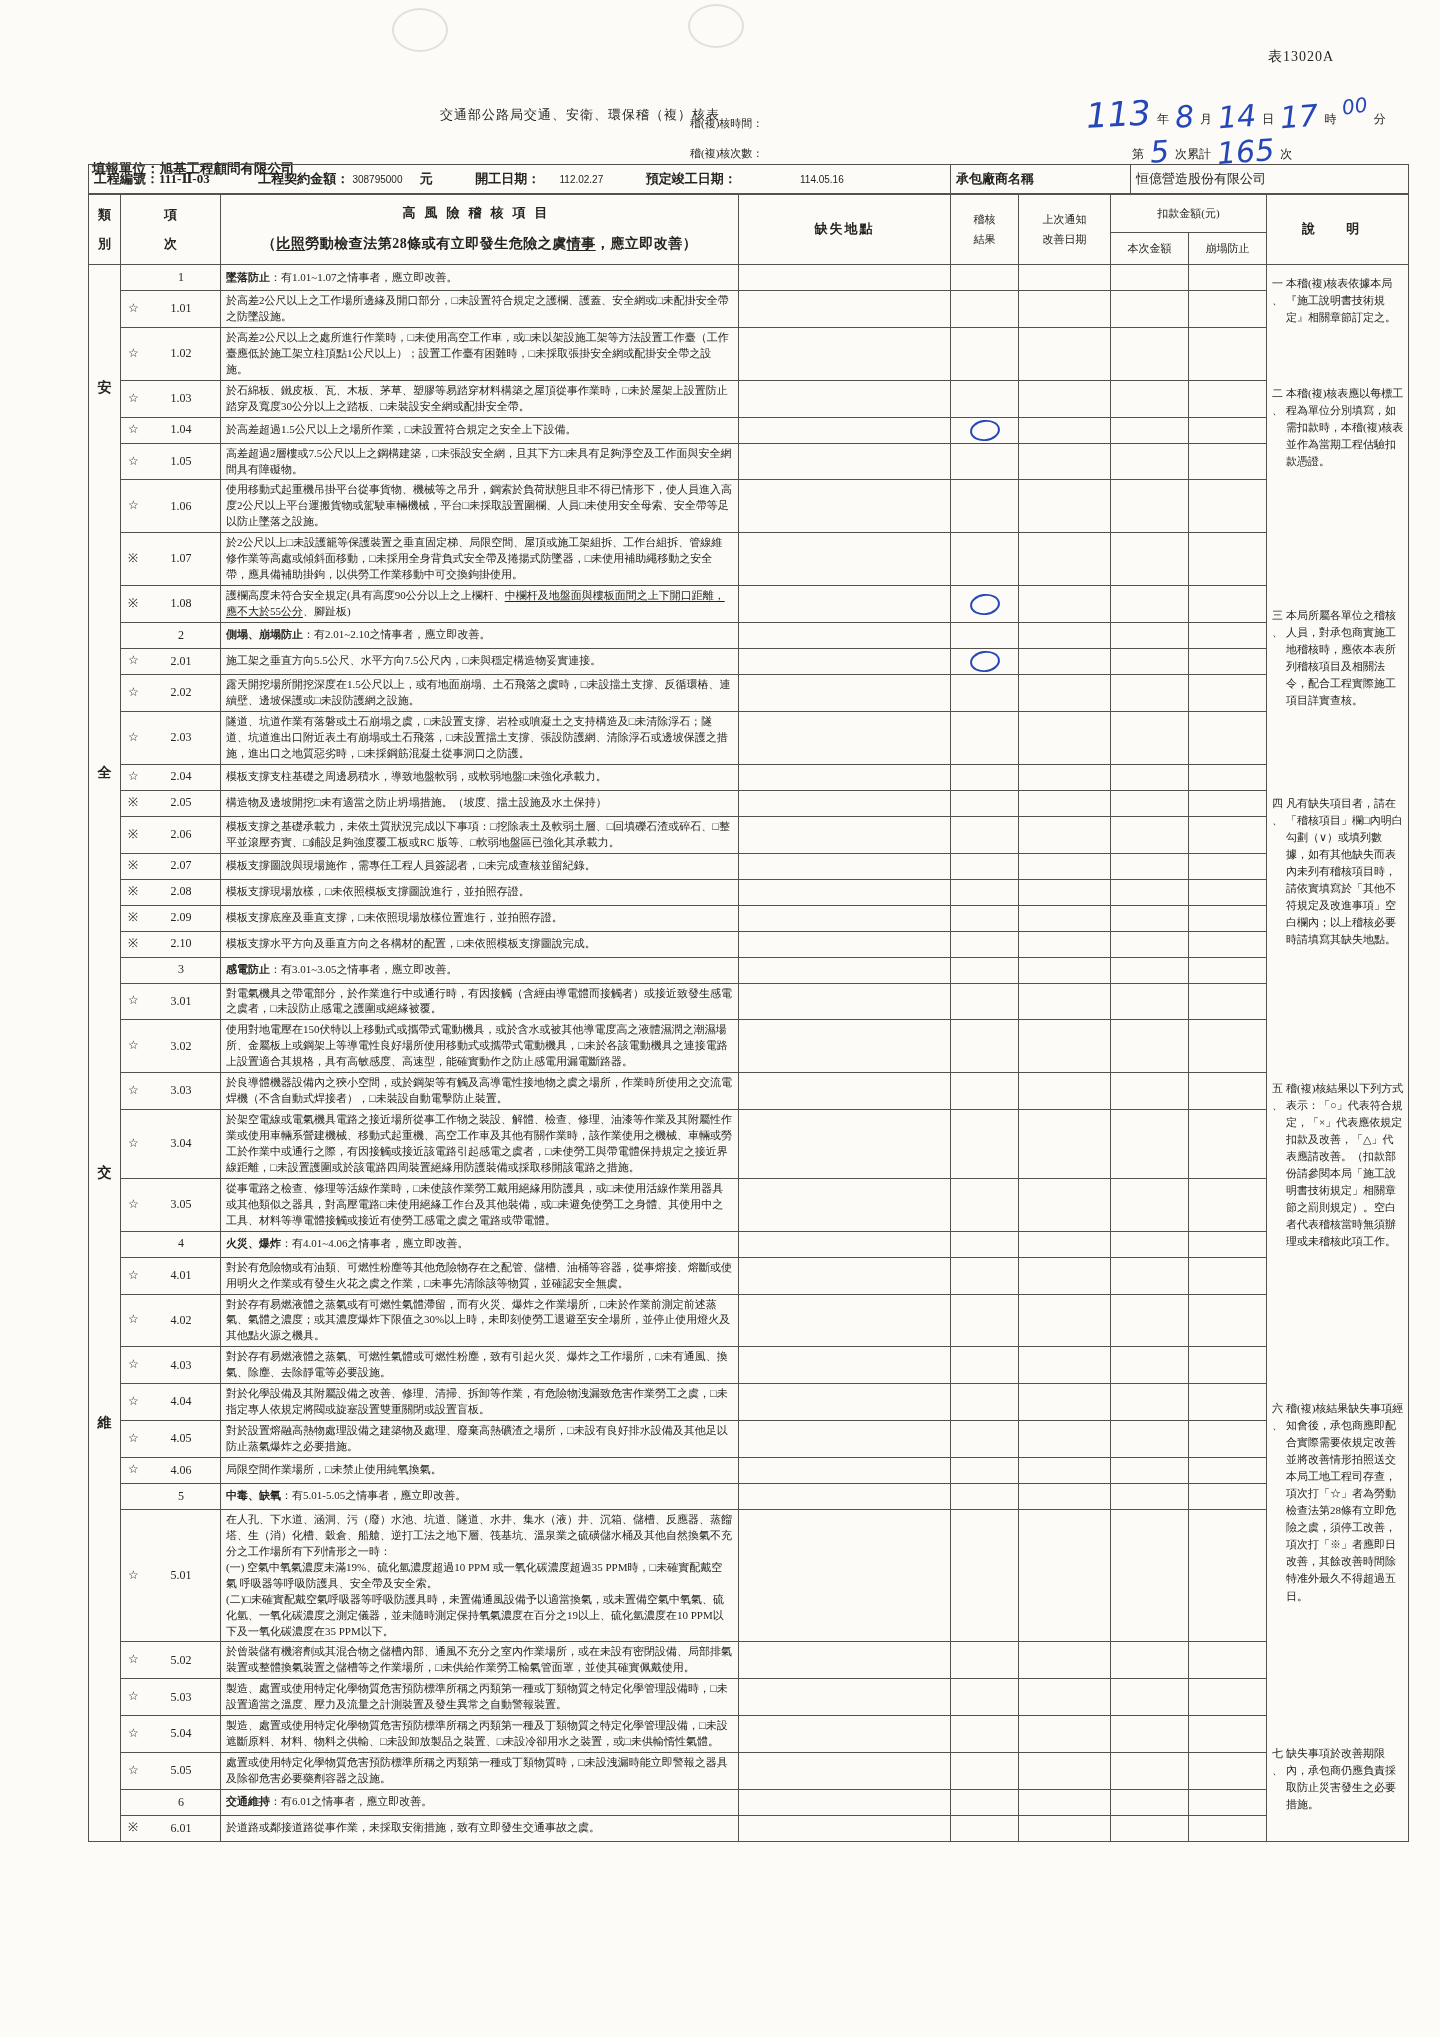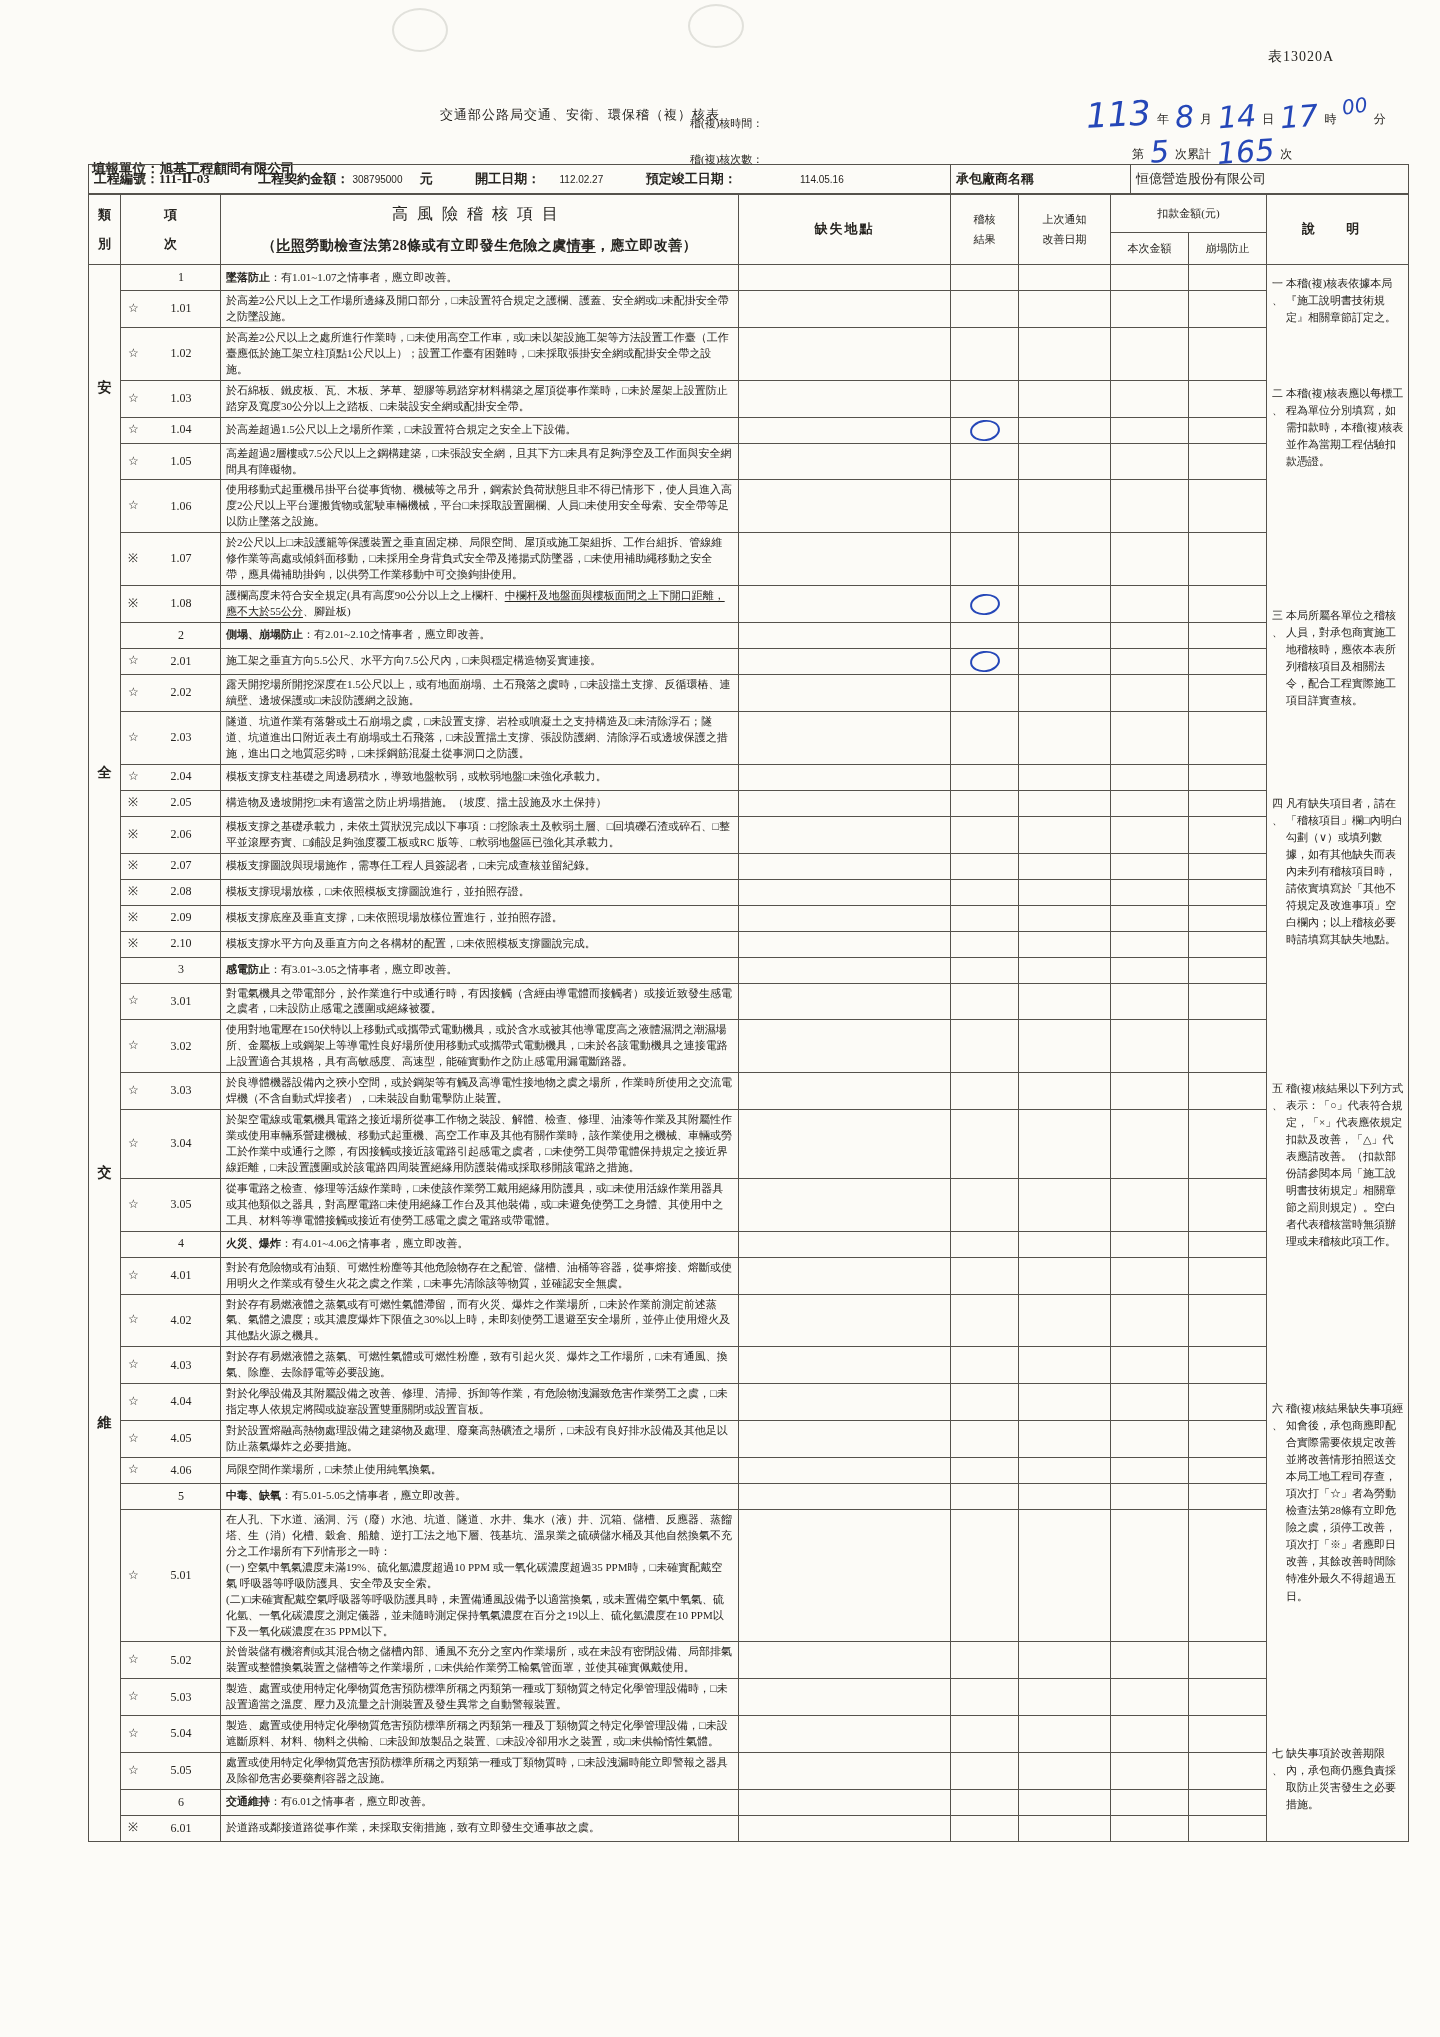--- a/index.html
+++ b/index.html
@@ -6,21 +6,21 @@
   .page{position:relative;width:1440px;height:2037px;background:#fcfbf7;overflow:hidden;
         font-family:"Liberation Serif","DejaVu Serif",serif;color:#262420;}
   .abs{position:absolute;}
   .form-code{left:1268px;top:48px;font-size:14px;letter-spacing:1px;}
   .doc-title{left:440px;top:106px;font-size:13px;letter-spacing:1px;}
   .binder-hole{border:2px solid #d2d2cc;border-radius:50%;opacity:.65;}
   .hole1{left:392px;top:8px;width:52px;height:40px;}
   .hole2{left:688px;top:4px;width:52px;height:40px;}
   .meta-label{font-size:11px;}
   .meta-time-label{left:690px;top:116px;}
-  .meta-count-label{left:690px;top:152px;}
+  .meta-count-label{left:690px;top:146px;}
   .hand{color:#2547b8;font-family:"DejaVu Sans",sans-serif;font-style:italic;font-weight:400;}
   .hw-row{display:flex;align-items:flex-end;gap:4px;}
   .hw-big{font-size:34px;line-height:.9;transform:rotate(-3deg);}
   .hw-mid{font-size:30px;line-height:.9;transform:rotate(-4deg);}
   .hw-sm{font-size:20px;line-height:1;transform:rotate(-8deg);}
   .unit{font-size:12px;padding:0 2px 2px 2px;}
   .report-unit{left:92px;top:144px;font-size:13.5px;font-weight:bold;margin-top:16px;}
   .tbl-wrap{position:absolute;left:88px;top:164px;width:1320px;}
   table{border-collapse:collapse;table-layout:fixed;width:1320px;}
   td,th{border:1px solid #55524c;padding:2px 5px;vertical-align:middle;font-weight:normal;
@@ -28,21 +28,21 @@
   
   .info-tbl td{font-size:13px;height:24px;}
   .info-name{font-weight:bold;}
   .typed{font-family:"Liberation Sans","DejaVu Sans",sans-serif;font-size:10px;}
   .info-label-cell{font-weight:bold;}
   .sp{display:inline-block;}
   
   .main-tbl th{text-align:center;}
   .vhead{white-space:pre-line;font-size:13px;font-weight:bold;line-height:2.2;}
   .small-head{white-space:pre-line;font-size:11px;line-height:1.8;}
-  .title-main{font-size:16px;font-weight:normal;letter-spacing:9px;}
+  .title-main{font-size:13px;font-weight:bold;letter-spacing:9px;}
   .title-sub{font-size:14px;font-weight:bold;letter-spacing:.5px;margin-top:11px;}
   .defect-head{font-size:13px;font-weight:bold;letter-spacing:2px;}
   .ded-head{font-size:11px;}
   .desc-head-big{font-size:13px;font-weight:bold;letter-spacing:14px;}
   
   tr{height:26px;}
   .no-cell{position:relative;text-align:center;font-size:12px;padding-left:26px;}
   .mark{position:absolute;left:7px;top:50%;transform:translateY(-50%);font-size:12px;}
   .desc-cell{white-space:pre-wrap;text-align:left;font-size:11px;}
   .desc-cell .b{font-weight:bold;}

